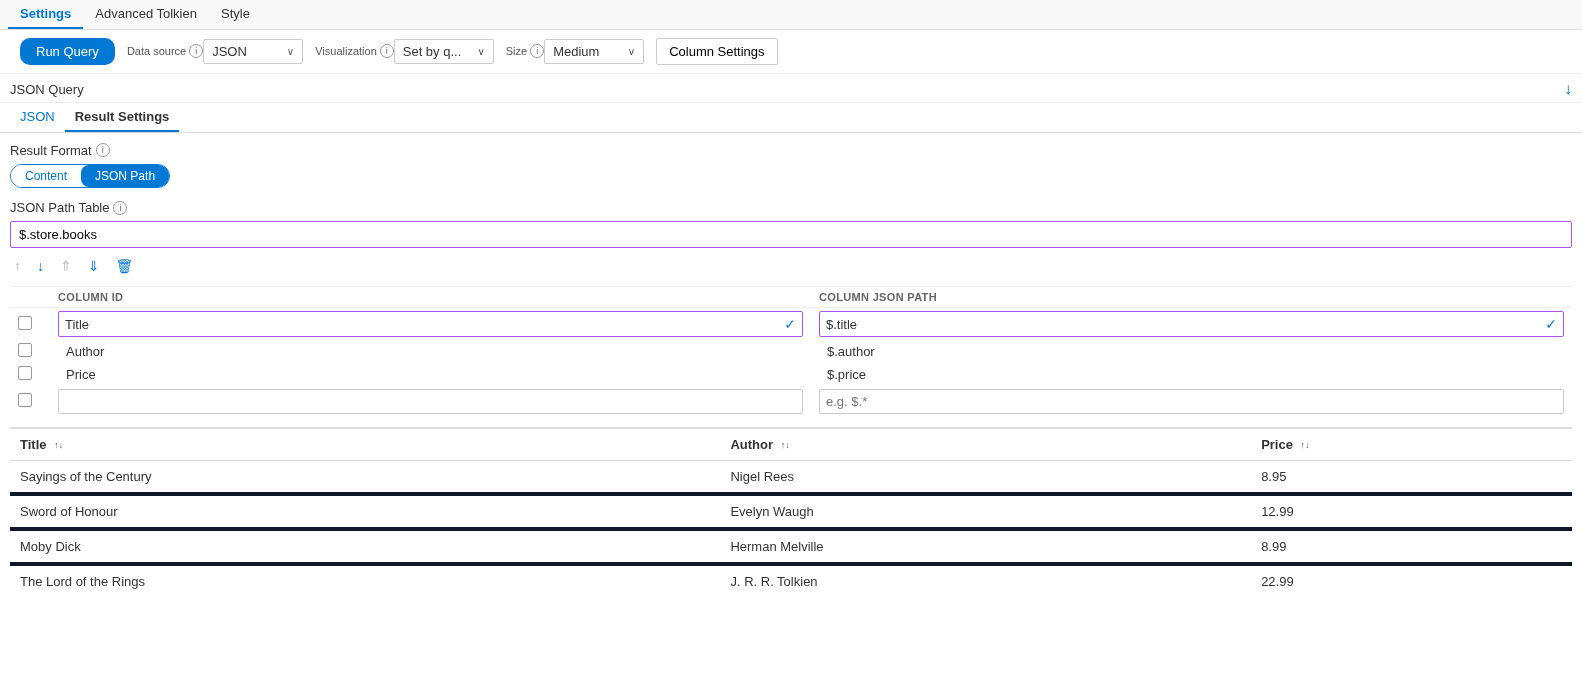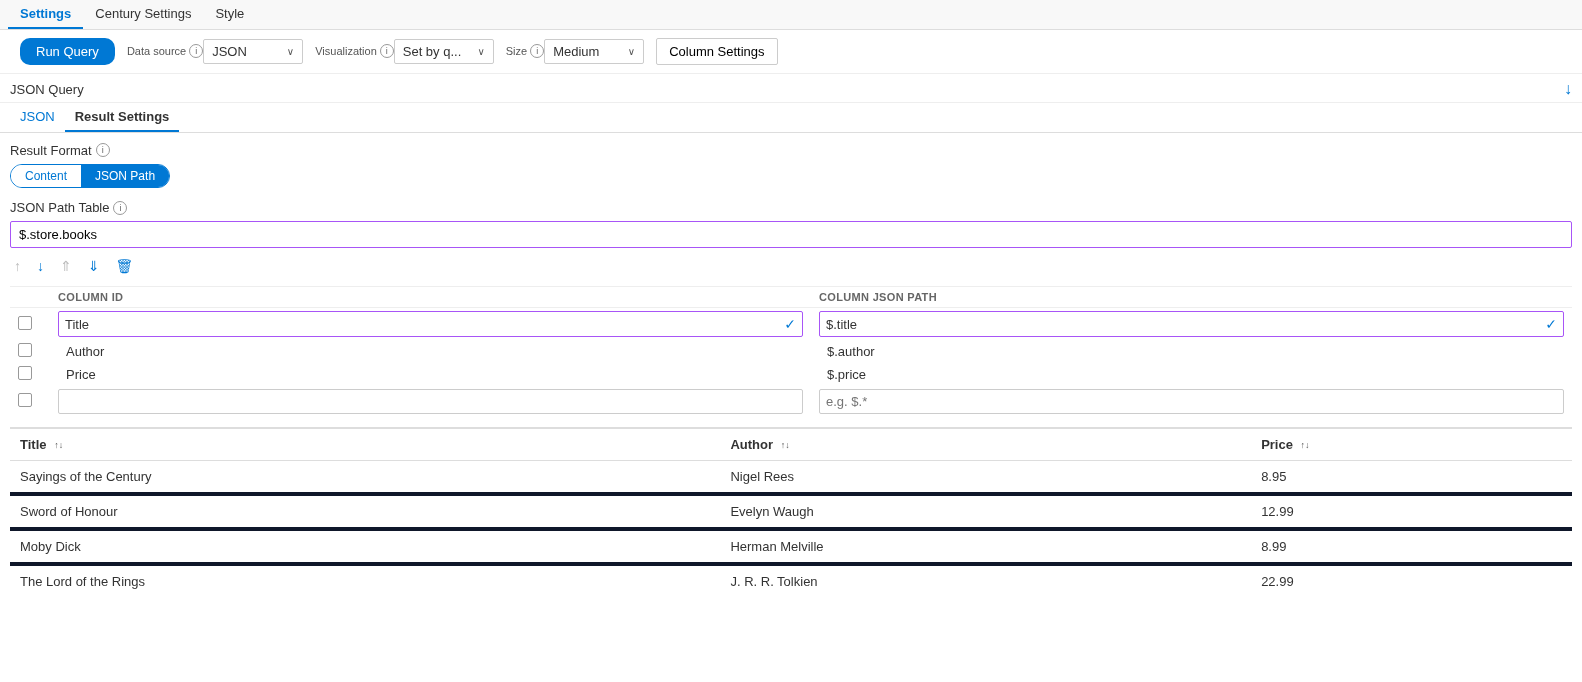--- a/index.html
+++ b/index.html
@@ -30,21 +30,21 @@
     .inner-tab { padding: 6px 10px; cursor: pointer; font-size: 13px; color: #0078d4; border-bottom: 2px solid transparent; }
     .inner-tab.active { color: #333; border-bottom: 2px solid #0078d4; font-weight: 600; }
 
     
     .content-area { padding: 10px; }
 
     
     .section-label { font-size: 13px; color: #333; margin-bottom: 6px; display: flex; align-items: flex-start; gap: 4px; }
     .format-buttons { display: flex; margin-bottom: 12px; border-radius: 12px; overflow: hidden; border: 1px solid #0078d4; width: fit-content; }
     .format-btn { padding: 4px 14px; font-size: 12px; cursor: pointer; border: none; background: #fff; color: #0078d4; }
-    .format-btn.active { background: #0078d4; color: #fff; border-radius: 0; }
+    .format-btn.active { background: #0078d4; color: #fff; border-radius: 8px; }
 
     
     .json-path-label { font-size: 13px; color: #333; margin-bottom: 6px; display: flex; align-items: center; gap: 4px; }
     .json-path-input { width: 100%; border: 1.5px solid #a855f7; border-radius: 2px; padding: 5px 8px; font-size: 13px; outline: none; margin-bottom: 8px; }
 
     
     .action-row { display: flex; align-items: center; gap: 8px; margin-bottom: 10px; }
     .action-btn { background: none; border: none; cursor: pointer; padding: 2px 4px; font-size: 14px; color: #0078d4; }
     .action-btn.disabled { color: #bbb; cursor: default; }
 
@@ -65,21 +65,21 @@
     .sort-icon { display: inline-flex; flex-direction: column; margin-left: 4px; font-size: 9px; color: #555; vertical-align: middle; line-height: 1; }
 
     
     .cb { width: 14px; height: 14px; border: 1px solid #999; border-radius: 2px; background: #fff; cursor: pointer; display: inline-block; }
   </style>
 </head>
 <body>
 
 <div class="top-tabs">
   <div class="top-tab active">Settings</div>
-  <div class="top-tab">Century Settings</div>
+  <div class="top-tab">Advanced Tolkien</div>
   <div class="top-tab">Style</div>
 </div>
 
 <div class="toolbar">
   <button class="run-query-btn">Run Query</button>
 
   <div class="toolbar-group">
     <div class="toolbar-label">
       <span>Data source</span>
       <span class="info-icon">i</span>

